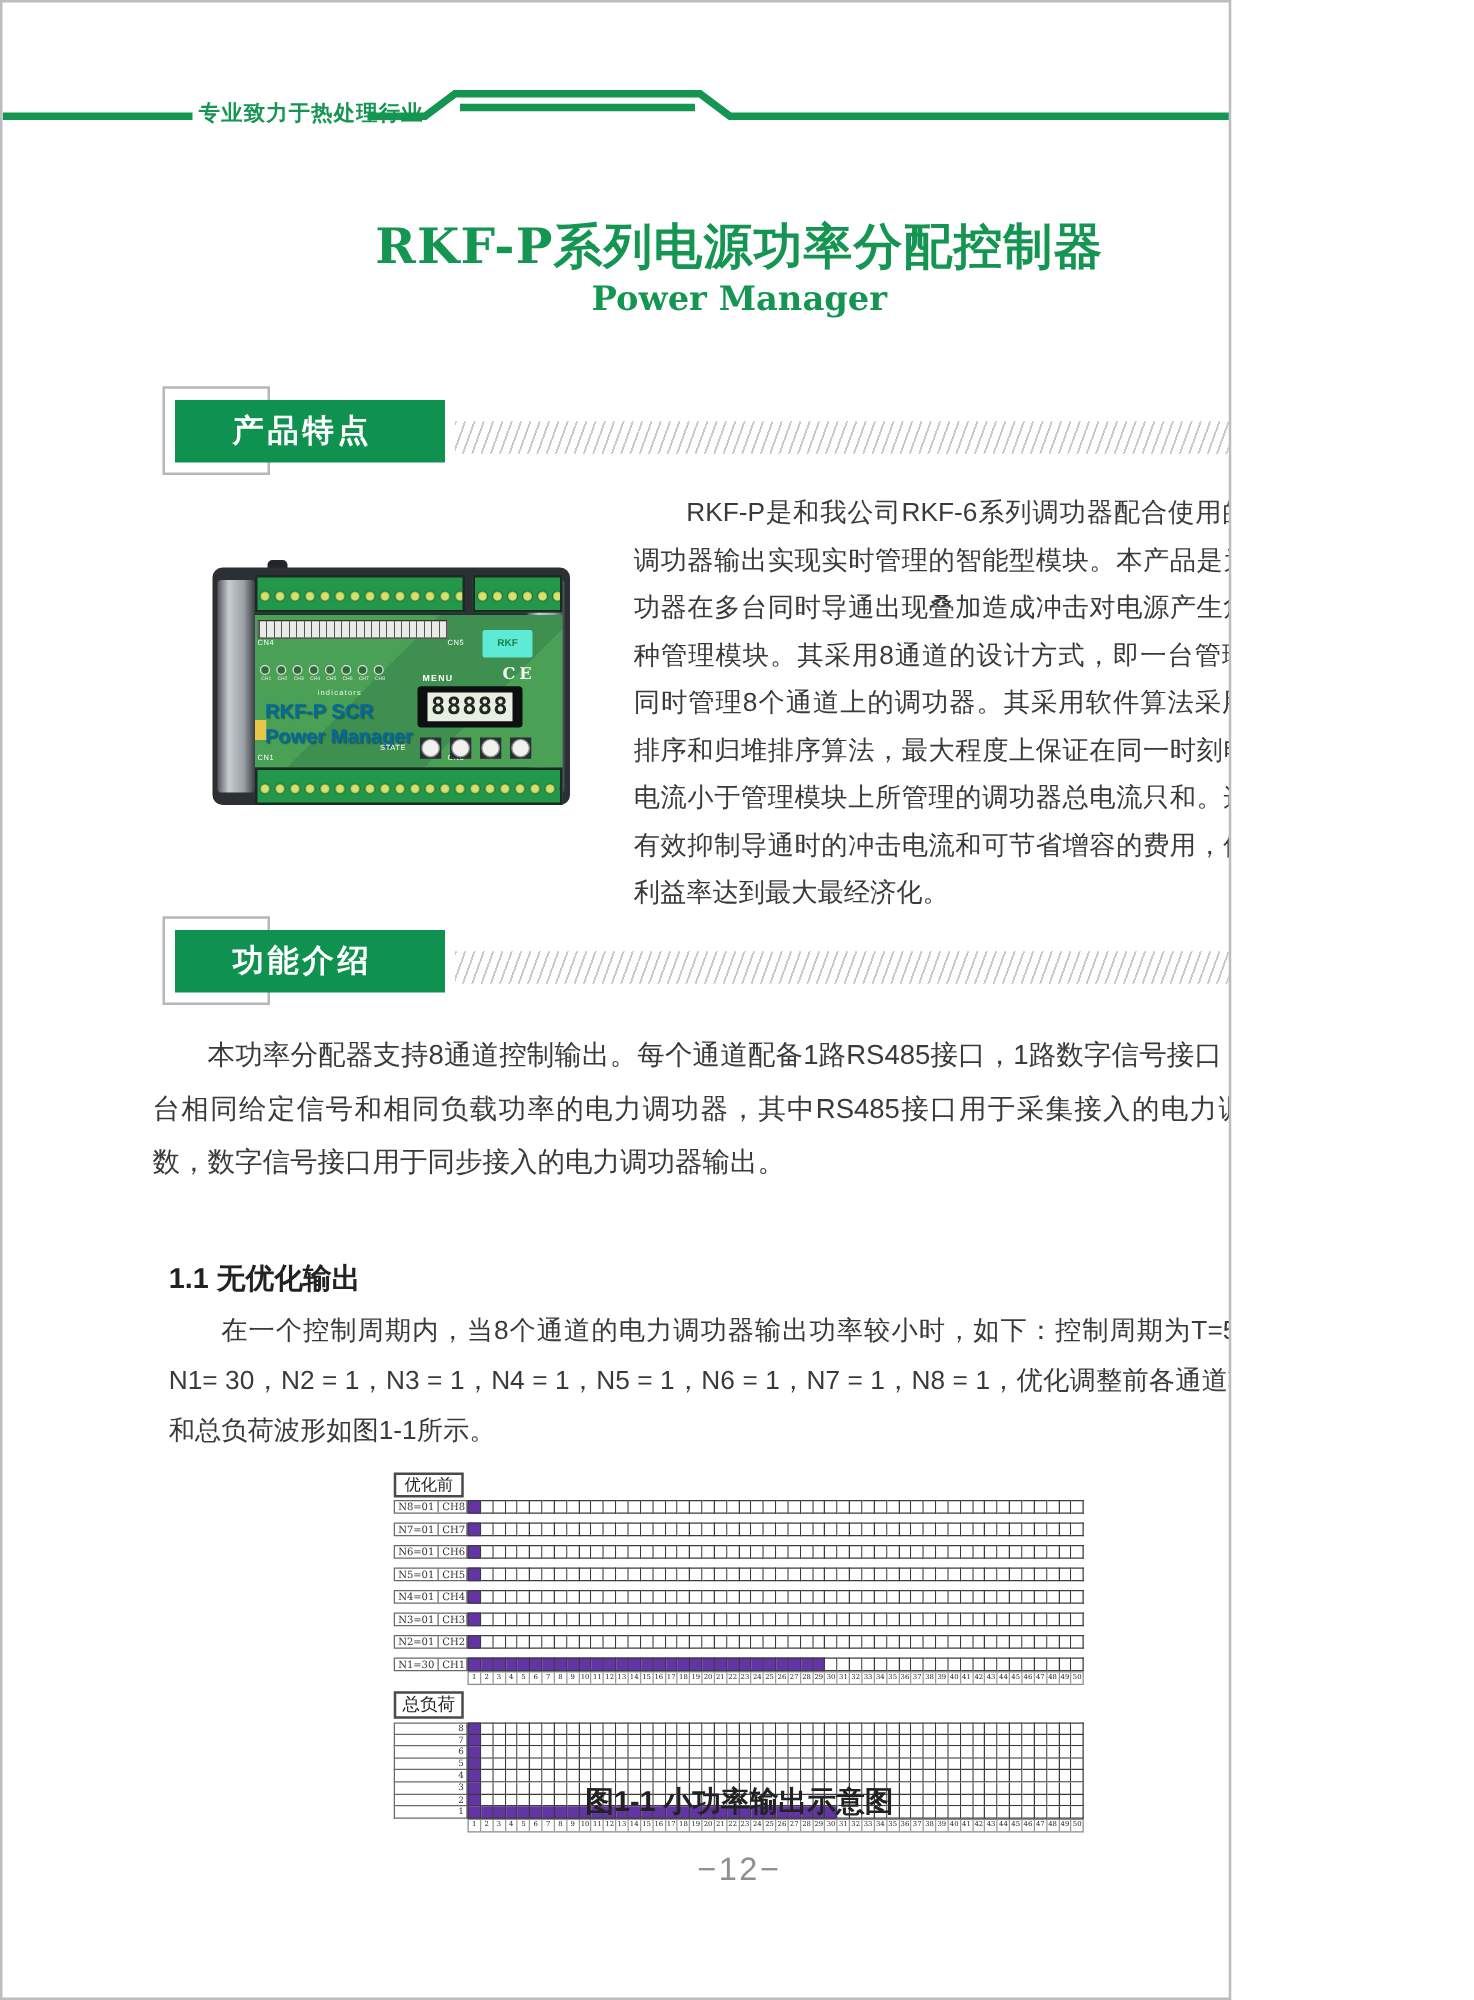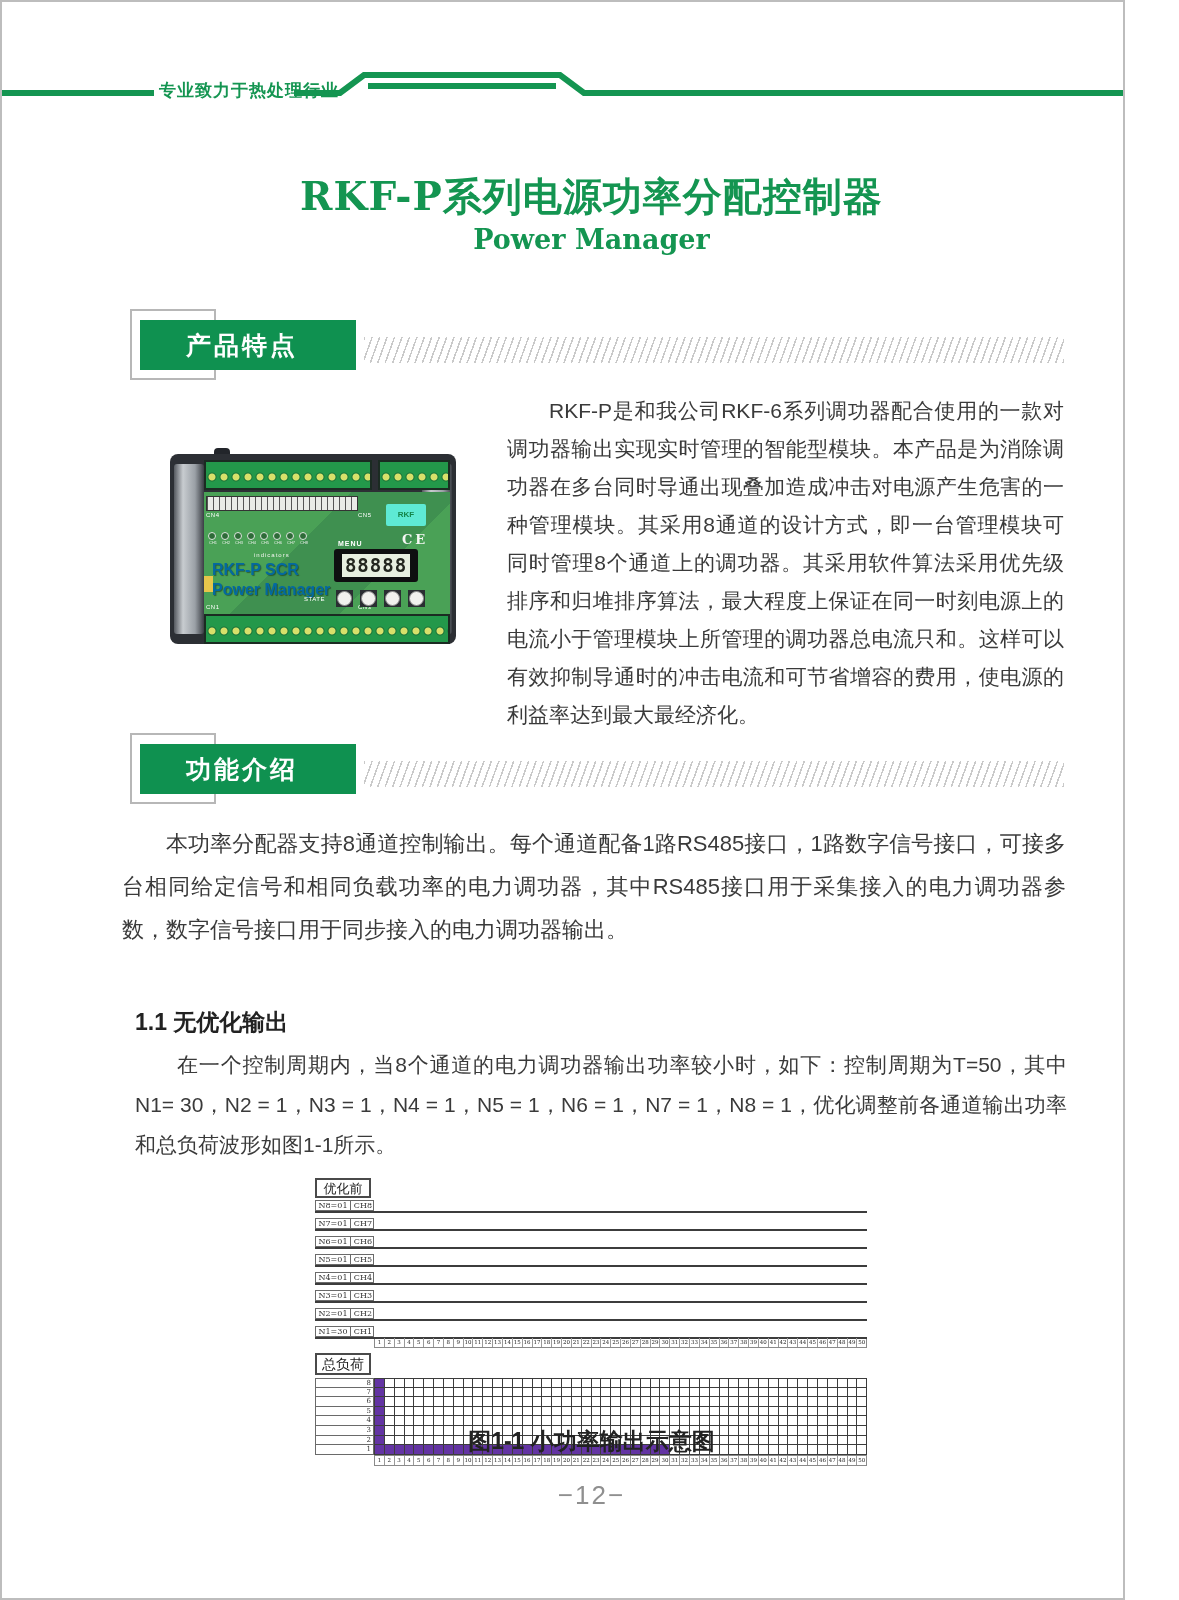--- a/index.html
+++ b/index.html
@@ -1,16 +1,16 @@
 <!DOCTYPE html>
 <html><head>
 <meta charset="utf-8">
 <style>
   html,body{margin:0;padding:0;background:#fff;}
-  .page{position:relative;width:1125px;height:1600px;background:#fff;
+  .page{position:relative;width:985px;height:1600px;background:#fff;
         border:2px solid #bdbdbd;box-sizing:border-box;overflow:hidden;
         font-family:"Liberation Sans",sans-serif;color:#3a3a3a;}
   
   .hdr-svg{position:absolute;left:0;top:0;width:1179px;height:130px;}
   .tagline{position:absolute;left:157px;top:77px;width:200px;font-size:17px;font-weight:600;
            color:#149551;letter-spacing:1px;white-space:nowrap;}
   .title{position:absolute;left:0;top:168px;width:1179px;text-align:center;
          font-family:"DejaVu Serif","Liberation Serif",serif;font-weight:bold;
          font-size:39px;color:#149551;letter-spacing:1px;}
   .subtitle{position:absolute;left:0;top:222px;width:1179px;text-align:center;
@@ -70,21 +70,21 @@
                 font-weight:bold;font-size:19px;line-height:23px;padding:0 3px;letter-spacing:1px;}
   .btnrow{position:absolute;left:174px;top:142px;display:flex;gap:7px;}
   .pbtn{width:17px;height:17px;background:#2a2d32;display:flex;align-items:center;justify-content:center;}
   .pbtn i{width:13px;height:13px;border-radius:50%;background:#f1f1ee;border:1px solid #8d8d8d;}
   .state-lbl{position:absolute;left:142px;top:148px;color:#fff;font-size:6px;letter-spacing:.5px;}
   
   .fig{position:absolute;left:313px;top:1141px;width:552px;font-family:"DejaVu Serif","Liberation Serif",serif;}
   .prebox{width:56px;height:20px;border:2px solid #4a4a4a;box-sizing:border-box;
           font-size:13px;text-align:center;line-height:17px;color:#222;margin-top:35px;}
   .chrows{margin-top:2px;display:flex;flex-direction:column;gap:7px;}
-  .chrow{display:flex;height:11px;flex-direction:column;}
+  .chrow{display:flex;height:11px;}
   .lblzone{width:59px;display:flex;border:1px solid #6a6a6a;box-sizing:border-box;font-size:8px;color:#333;}
   .nbox{width:34px;border-right:1px solid #6a6a6a;text-align:center;line-height:9px;}
   .chx{flex:1;text-align:right;padding-right:1px;line-height:9px;}
   .cells{flex:1;display:flex;}
   .cell{flex:1;border:1px solid #3c3c3c;border-left-width:0;box-sizing:border-box;background:#fff;}
   .cell:first-child{border-left-width:1px;}
   .cell.on{background:#6334a3;}
   .ticks{margin-left:59px;display:flex;height:9px;border:1px solid #8a8a8a;box-sizing:content-box;}
   .tick{flex:1;font-size:5.5px;line-height:9px;text-align:center;color:#222;
         border-left:1px solid #9a9a9a;overflow:hidden;}

